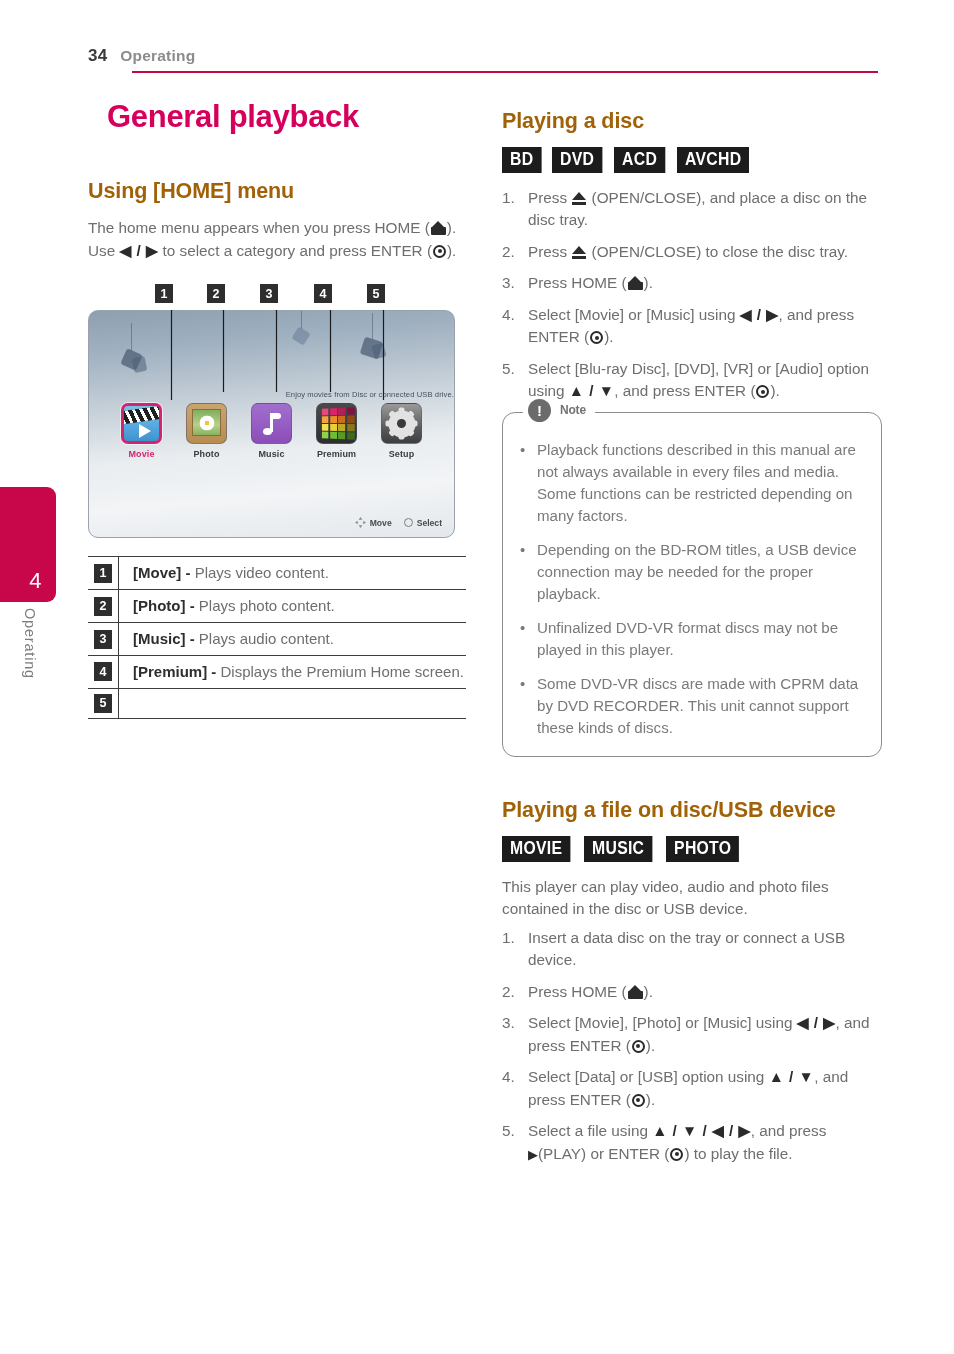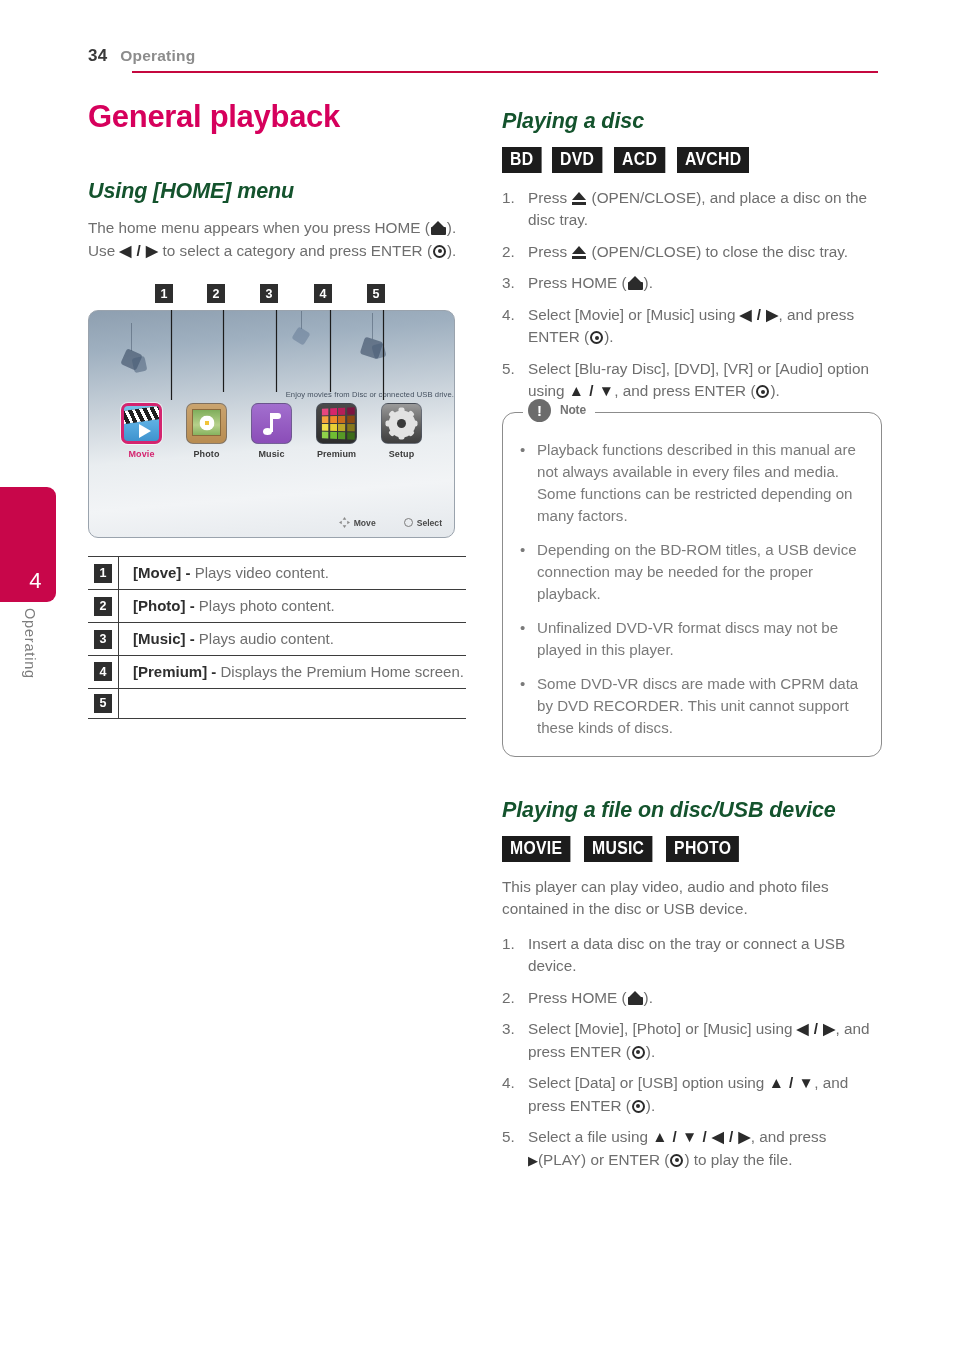--- a/index.html
+++ b/index.html
@@ -86,29 +86,29 @@
   }
 
   
   h1.title {
     color: #d6005c;
     font-size: 31px;
     font-weight: bold;
     letter-spacing: -.3px;
     line-height: 1.1;
     margin-bottom: 44px;
+    margin-left: 19px;
   }
   h2.sect {
-    color: #14532d;
+    color: #a16207;
     font-size: 21.5px;
     font-weight: bold;
     letter-spacing: -.1px;
     line-height: 1.22;
     margin-bottom: 13px;
-    font-style: italic;
   }
 
   
   .body-text {
     font-size: 15.3px;
     line-height: 1.47;
     color: #6e6e6e;
   }
 
   
@@ -391,21 +391,21 @@
     width: 6px; height: 32px;
     margin-left: -3px; margin-top: -16px;
     background: #e2e2e2;
     border-radius: 2px;
   }
   .hints {
     position: absolute;
     right: 12px;
     bottom: 9px;
     display: flex;
-    gap: 28px;
+    gap: 12px;
     align-items: center;
     font-size: 8.6px;
     font-weight: bold;
     color: #4a4a4a;
   }
   .hint { display: flex; align-items: center; gap: 4px; }
   .hint-move-icon {
     width: 11px; height: 11px;
     position: relative;
   }
@@ -803,21 +803,21 @@
   </div>
 
   <h2 class="sect" style="margin-top:40px">Playing a file on disc/USB device</h2>
 
   <div class="badges">
     <span class="badge">MOVIE</span>
     <span class="badge">MUSIC</span>
     <span class="badge">PHOTO</span>
   </div>
 
-  <p class="body-text" style="margin-bottom:12px">This player can play video, audio and photo files contained in the disc or USB device.</p>
+  <p class="body-text" style="margin-bottom:6px">This player can play video, audio and photo files contained in the disc or USB device.</p>
 
   <ol class="steps">
     <li>
       <span class="step-num">1.</span>
       <span class="step-body">Insert a data disc on the tray or connect a USB device.</span>
     </li>
     <li>
       <span class="step-num">2.</span>
       <span class="step-body"><span>Press HOME (</span><span class="g-home"></span><span>).</span></span>
     </li>

